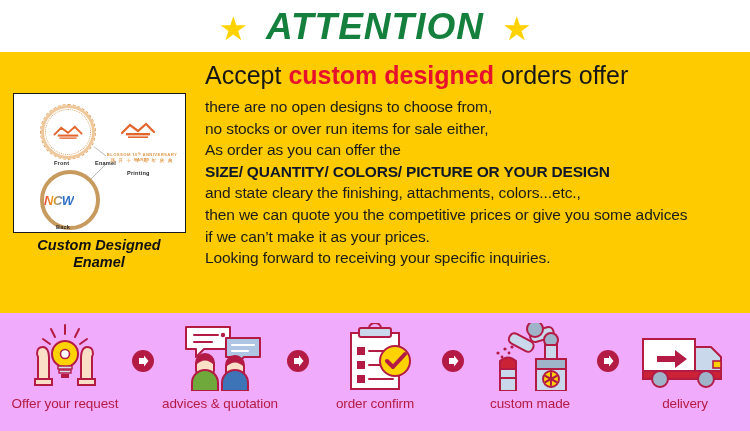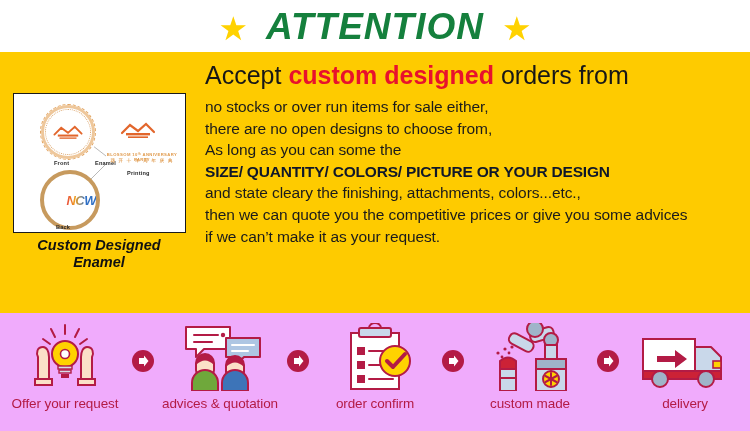--- a/index.html
+++ b/index.html
@@ -66,21 +66,21 @@
   }
   .lbl{
     position:absolute;font-size:5.6px;color:#2b2b2b;font-weight:bold;
     letter-spacing:.2px;
   }
   .badge-back{
     position:absolute;left:26px;top:76px;width:52px;height:52px;
     border-radius:50%;
     border:4px solid #c79a5e;
     background:#fff;
-    display:flex;align-items:center;justify-content:flex-end;
+    display:flex;align-items:center;justify-content:flex-start;
   }
   .ncw{
     font-style:italic;font-weight:bold;font-size:13px;
     background:linear-gradient(90deg,#e8423b 0%, #f0a01e 30%, #2f6fc4 65%, #2f6fc4 100%);
     -webkit-background-clip:text;background-clip:text;color:transparent;
     letter-spacing:-.5px;
   }
   .print-logo{position:absolute;left:104px;top:26px;width:40px;height:20px;}
   .print-txt1{
     position:absolute;left:88px;top:58px;width:80px;text-align:center;
@@ -179,28 +179,29 @@
       <div class="print-txt2">花 开 十 年 周 年 庆 典</div>
       <span class="lbl" style="left:113px;top:76px;">Printing</span>
     </div>
 
     <div class="art-caption">
       <div>Custom Designed</div>
       <div>Enamel</div>
     </div>
 
     <div class="copy">
-      <h1><span>Accept </span><span class="hl">custom designed</span><span> orders from</span></h1>
+      <h1><span>Accept </span><span class="hl">custom designed</span><span> orders offer</span></h1>
+      <p>there are no open designs to choose from,</p>
       <p>no stocks or over run items for sale either,</p>
-      <p>there are no open designs to choose from,</p>
-      <p>As long as you can some the</p>
+      <p>As order as you can offer the</p>
       <p class="red">SIZE/ QUANTITY/ COLORS/ PICTURE OR YOUR DESIGN</p>
       <p>and state cleary the finishing, attachments, colors...etc.,</p>
       <p>then we can quote you the competitive prices or give you some advices</p>
-      <p>if we can’t make it as your request.</p>
+      <p>if we can’t make it as your prices.</p>
+      <p>Looking forward to receiving your specific inquiries.</p>
     </div>
   </div>
 
   <div class="strip">
     <div class="strip-inner">
 
       <div class="step">
         <div class="art">
           <svg width="104" height="68" viewBox="0 0 104 68">
 

